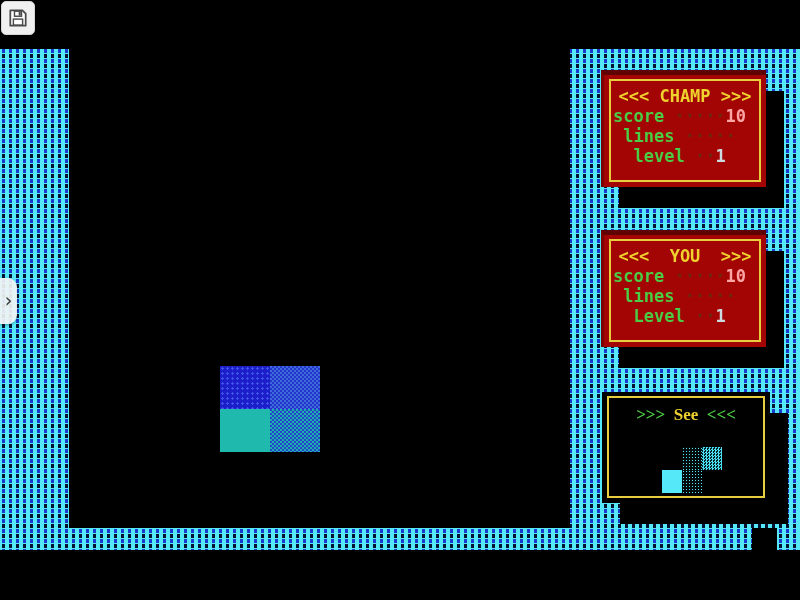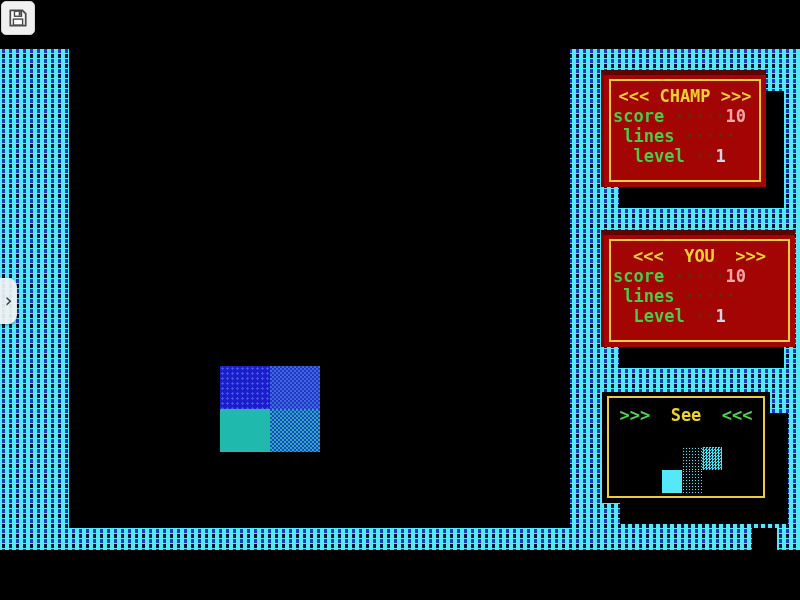--- a/index.html
+++ b/index.html
@@ -17,33 +17,33 @@
   .bottombar{left:0;top:550px;width:800px;height:50px;}
   .strip-notch{left:752px;top:528px;width:25px;height:22px;}
   .shadow-champ{left:619px;top:91px;width:165px;height:117px;}
   .shadow-you{left:619px;top:251px;width:165px;height:117px;}
   .shadow-see{left:620px;top:413px;width:168px;height:111px;}
 
   
   .panel{position:absolute;font-weight:bold;font-size:17px;line-height:20px;}
   .panel.red{background:#A30404;border-top:5px solid #5E0202;border-left:3px solid #7C0404;}
   .panel-champ{left:601px;top:70px;width:165px;height:117px;}
-  .panel-you{left:601px;top:230px;width:194px;height:117px;}
+  .panel-you{left:601px;top:230px;width:165px;height:117px;}
   .panel-see{left:602px;top:392px;width:168px;height:111px;background:#000;}
   .panel-border{position:absolute;left:5px;right:5px;top:4px;bottom:5px;
                 border:2px solid #E8CE3E;pointer-events:none;}
   .panel-title{position:relative;text-align:center;color:#EFD22E;padding-top:11px;white-space:pre;}
   .panel-row{position:relative;white-space:pre;padding-left:9px;}
   .lab{color:#4CCB44;}
   .dots{color:#6B2A10;}
   .v-cyan{color:#fca5a5;}
   .v-white{color:#CDD9E0;}
   .see-chev{color:#4FD348;}
   .see-word{color:#EFD22E;}
-  .panel-see .panel-title{padding-top:13px;}
+  .panel-see .panel-title{padding-top:13px;font-family:Liberation Serif, serif;}
 
   
   .piece{position:absolute;left:220px;top:366px;width:100px;height:86px;}
   .pcell{position:absolute;width:50px;height:43px;}
   .p-tl{left:0;top:0;background-color:#1C1FC9;
         background-image:radial-gradient(#4156E8 28%, transparent 32%);background-size:5px 5px;}
   .p-tr{left:50px;top:0;background:repeating-conic-gradient(#2336C9 0% 25%, #3D6ADC 0% 50%) 0 0 / 4px 4px;}
   .p-bl{left:0;top:43px;background:#1FB9AE;}
   .p-br{left:50px;top:43px;background:repeating-conic-gradient(#1FAFB0 0% 25%, #2343C8 0% 50%) 0 0 / 4px 4px;}
 

